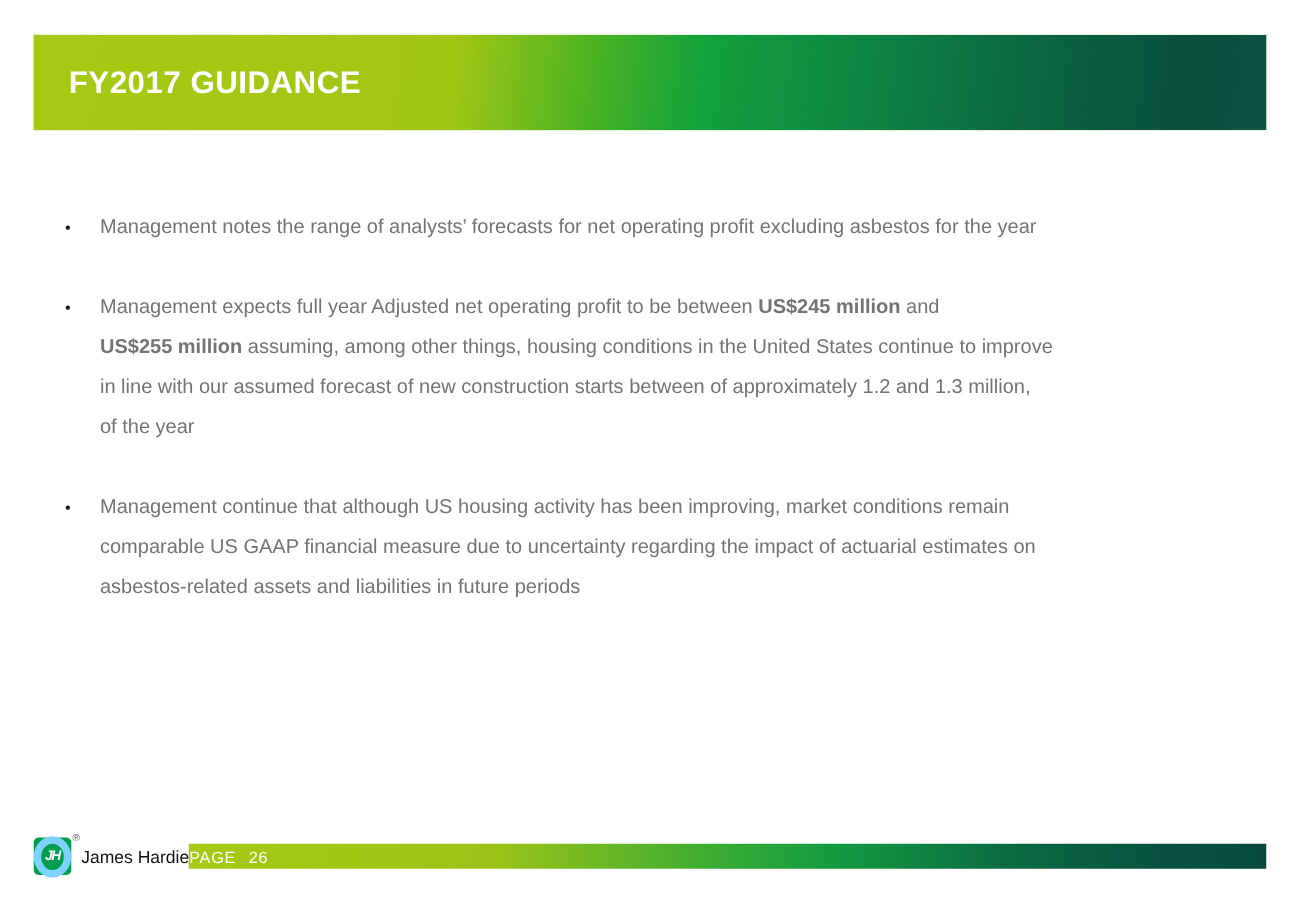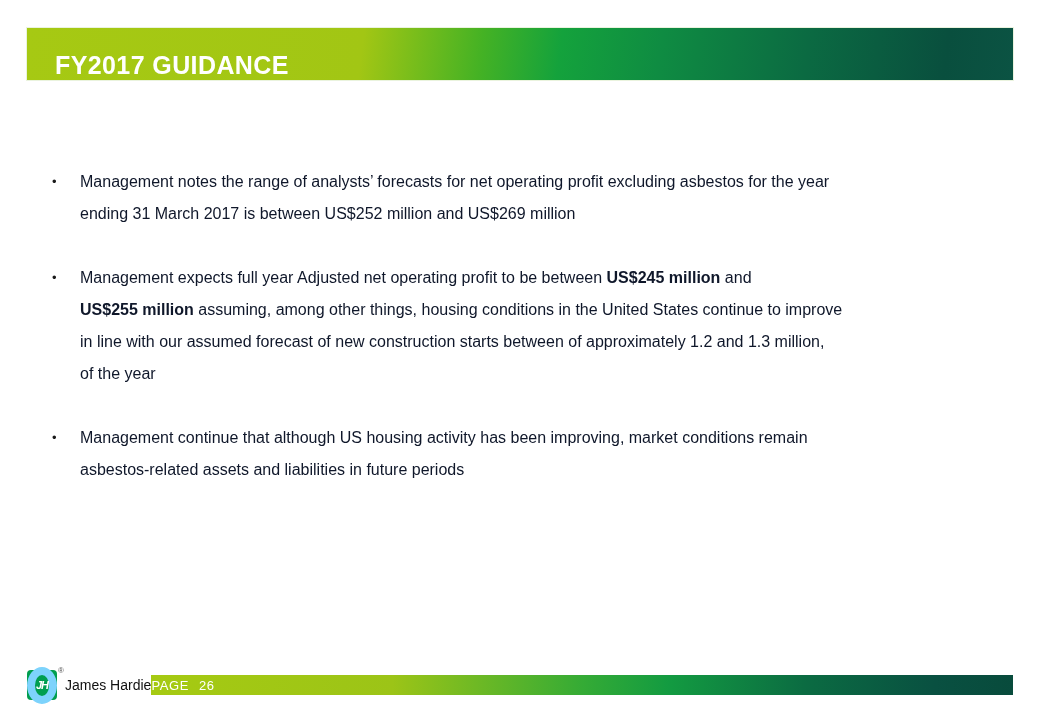--- a/index.html
+++ b/index.html
@@ -17,32 +17,32 @@
     height: 720px;
     background: #ffffff;
   }
 
   
   .title-bar {
     position: absolute;
     left: 27px;
     top: 28px;
     width: 986px;
-    height: 52px;
+    height: 76px;
     background: linear-gradient(97deg,
       #a6c913 0%,
       #a2c614 34%,
       #45b224 46%,
       #14a23c 54%,
       #0f8c42 64%,
       #0b6a42 79%,
       #094f3e 93%,
       #0b5343 100%);
     display: flex;
-    align-items: flex-end;
+    align-items: center;
     box-shadow: 0 0 0 1px rgba(220,235,200,0.6);
   }
   .title-bar h1 {
     margin: 0;
     padding-left: 28px;
     color: #ffffff;
     font-size: 25px;
     font-weight: bold;
     letter-spacing: 0.4px;
   }
@@ -66,21 +66,21 @@
     line-height: 32px;
     color: #1a1a1a;
   }
   .bullet-content {
     flex: 1;
   }
   .line {
     height: 32px;
     line-height: 32px;
     font-size: 16px;
-    color: #0f172a;
+    color: #737373;
     white-space: nowrap;
   }
   .line .seg-bold {
     font-weight: bold;
     text-align: right;
   }
 
   
   .footer {
     position: absolute;
@@ -103,21 +103,21 @@
     background: #009e4f;
     border-radius: 4px;
     display: flex;
     align-items: center;
     justify-content: center;
     flex: 0 0 30px;
   }
   .logo-ring {
     width: 21px;
     height: 21px;
-    border: 8px solid #7dd3fc;
+    border: 6px solid #7dd3fc;
     border-radius: 50%;
     display: flex;
     align-items: center;
     justify-content: center;
     color: #ffffff;
     font-size: 11px;
     font-weight: bold;
     font-style: italic;
     letter-spacing: -1px;
   }
@@ -169,36 +169,36 @@
   <header class="title-bar">
     <h1>FY2017 GUIDANCE</h1>
   </header>
 
   <main class="body-area">
     <div id="bullet-list">
         <div class="bullet-item">
           <span class="bullet-marker">•</span>
           <div class="bullet-content">
             <div class="line"><span>Management notes the range of analysts’ forecasts for net operating profit excluding asbestos for the year</span></div>
-            <div class="line"><span>ending 31 March 2017 is between US$252 million and US$269 million</span></div>
           </div>
         </div>
         <div class="bullet-item">
           <span class="bullet-marker">•</span>
           <div class="bullet-content">
             <div class="line"><span>Management expects full year Adjusted net operating profit to be between </span><span class="seg-bold">US$245 million</span><span> and</span></div>
             <div class="line"><span class="seg-bold">US$255 million</span><span> assuming, among other things, housing conditions in the United States continue to improve</span></div>
             <div class="line"><span>in line with our assumed forecast of new construction starts between of approximately 1.2 and 1.3 million,</span></div>
             <div class="line"><span>of the year</span></div>
           </div>
         </div>
         <div class="bullet-item">
           <span class="bullet-marker">•</span>
           <div class="bullet-content">
             <div class="line"><span>Management continue that although US housing activity has been improving, market conditions remain</span></div>
+            <div class="line"><span>comparable US GAAP financial measure due to uncertainty regarding the impact of actuarial estimates on</span></div>
             <div class="line"><span>asbestos-related assets and liabilities in future periods</span></div>
           </div>
         </div>
       </div>
   </main>
 
   <footer class="footer">
     <div class="brand">
       <span class="logo">
         <span class="logo-ring">

